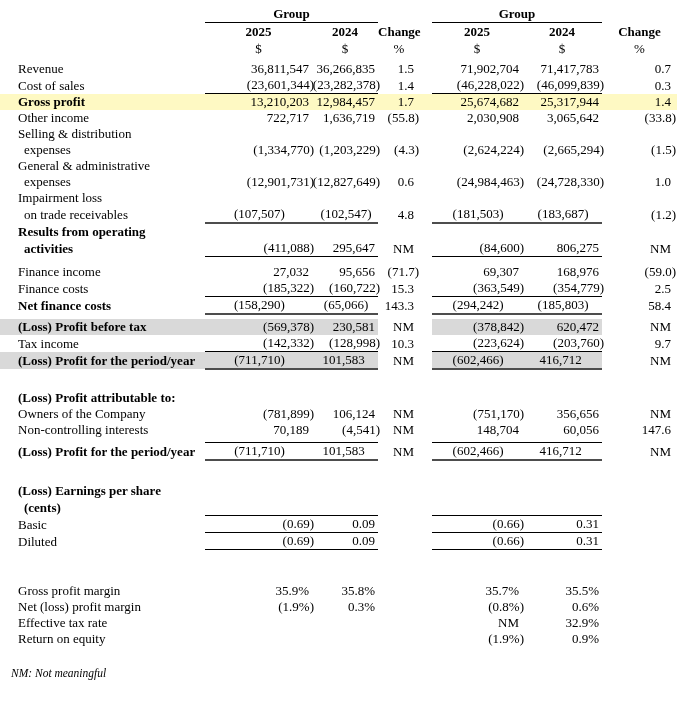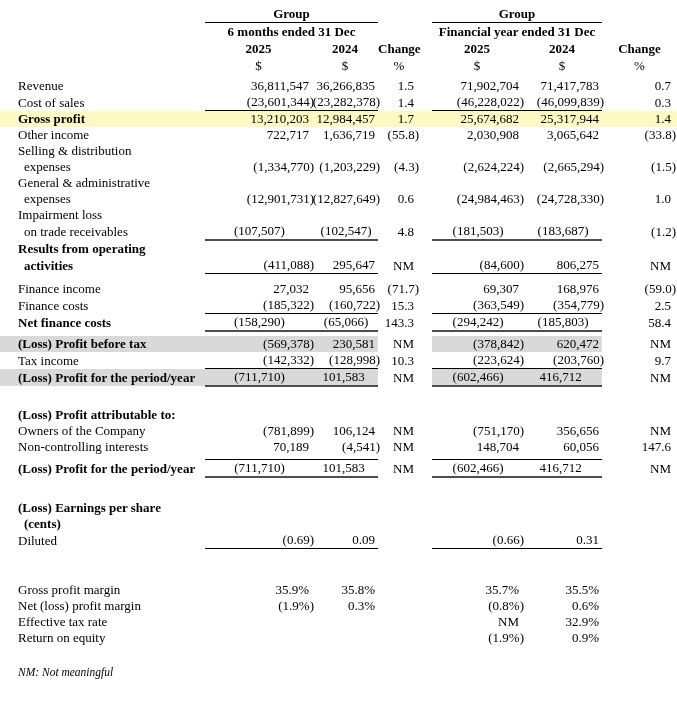--- a/index.html
+++ b/index.html
@@ -26,21 +26,21 @@
   .rb{border-bottom:1px solid #000;}
   .rbk{border-bottom:2.5px solid #4d4d4d;text-align:center;}
   .grp{text-align:center;font-weight:bold;border-bottom:1px solid #000;}
   .per{text-align:center;font-weight:bold;}
   .yr{text-align:center;font-weight:bold;}
   .chg-h{text-align:center;font-weight:bold;}
   .unit{text-align:center;font-weight:normal;}
   .unit-c{text-align:center;font-weight:normal;}
   tr.spacer td{height:auto;}
   .footnote{
-    margin-top:20px;padding-left:18px;font-size:11.5px;font-style:italic;
+    margin-top:20px;padding-left:11px;font-size:11.5px;font-style:italic;
   }
 </style>
 </head>
 <body>
 
 <div class="page">
   <table>
     <colgroup>
       <col style="width:205px">
       <col style="width:107px">
@@ -55,28 +55,20 @@
       <tr>
         <td class="lbl"></td>
         <td class="grp" colspan="2">Group</td>
         <td></td>
         <td></td>
         <td class="grp" colspan="2">Group</td>
         <td></td>
       </tr>
       <tr>
         <td class="lbl"></td>
-        <td class="per" colspan="2">6 months ended 31 Dec</td>
-        <td></td>
-        <td></td>
-        <td class="per" colspan="2">Financial year ended 31 Dec</td>
-        <td></td>
-      </tr>
-      <tr>
-        <td class="lbl"></td>
         <td class="yr">2025</td>
         <td class="yr">2024</td>
         <td class="chg-h">Change</td>
         <td></td>
         <td class="yr">2025</td>
         <td class="yr">2024</td>
         <td class="chg-h">Change</td>
       </tr>
       <tr>
         <td class="lbl"></td>
@@ -342,20 +334,30 @@
           <td class="lbl ind b">(cents)</td>
           <td class="num"></td>
           <td class="num"></td>
           <td class="chg"></td>
           <td></td>
           <td class="num"></td>
           <td class="num"></td>
           <td class="chg"></td>
         </tr>
         <tr>
+          <td class="lbl">Basic</td>
+          <td class="num rt rb"><span class="hang">(0.69)</span></td>
+          <td class="num rt rb"><span>0.09</span></td>
+          <td class="chg"></td>
+          <td></td>
+          <td class="num rt rb"><span class="hang">(0.66)</span></td>
+          <td class="num rt rb"><span>0.31</span></td>
+          <td class="chg"></td>
+        </tr>
+        <tr>
           <td class="lbl">Diluted</td>
           <td class="num rb"><span class="hang">(0.69)</span></td>
           <td class="num rb"><span>0.09</span></td>
           <td class="chg"></td>
           <td></td>
           <td class="num rb"><span class="hang">(0.66)</span></td>
           <td class="num rb"><span>0.31</span></td>
           <td class="chg"></td>
         </tr>
         <tr class="spacer">

